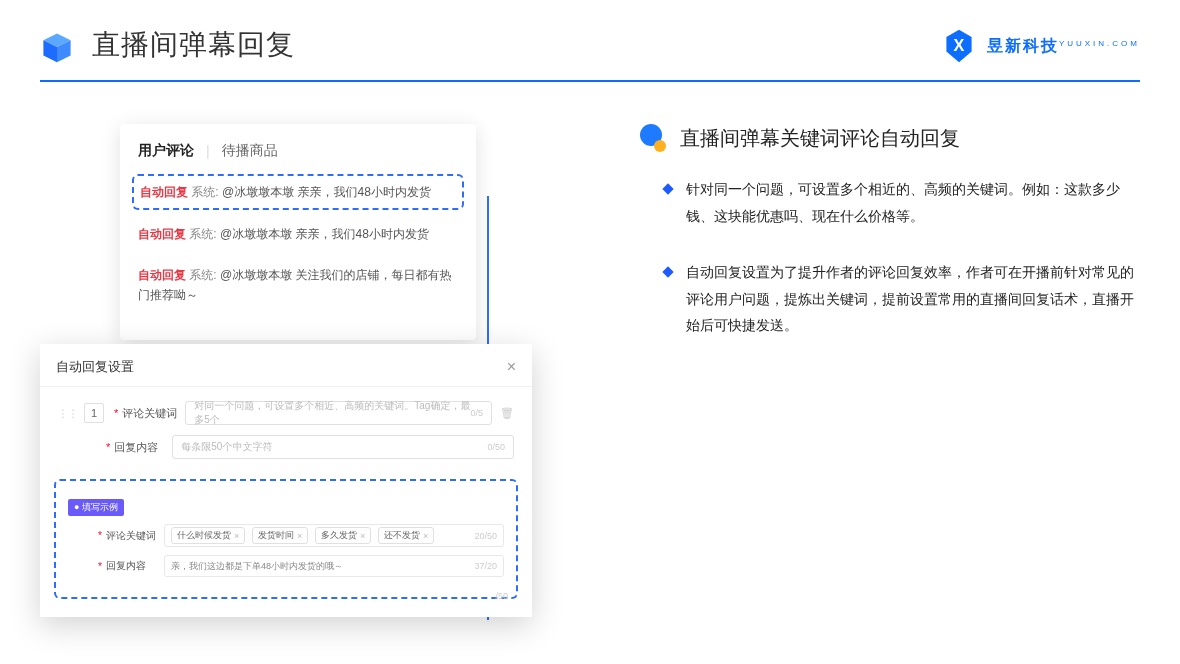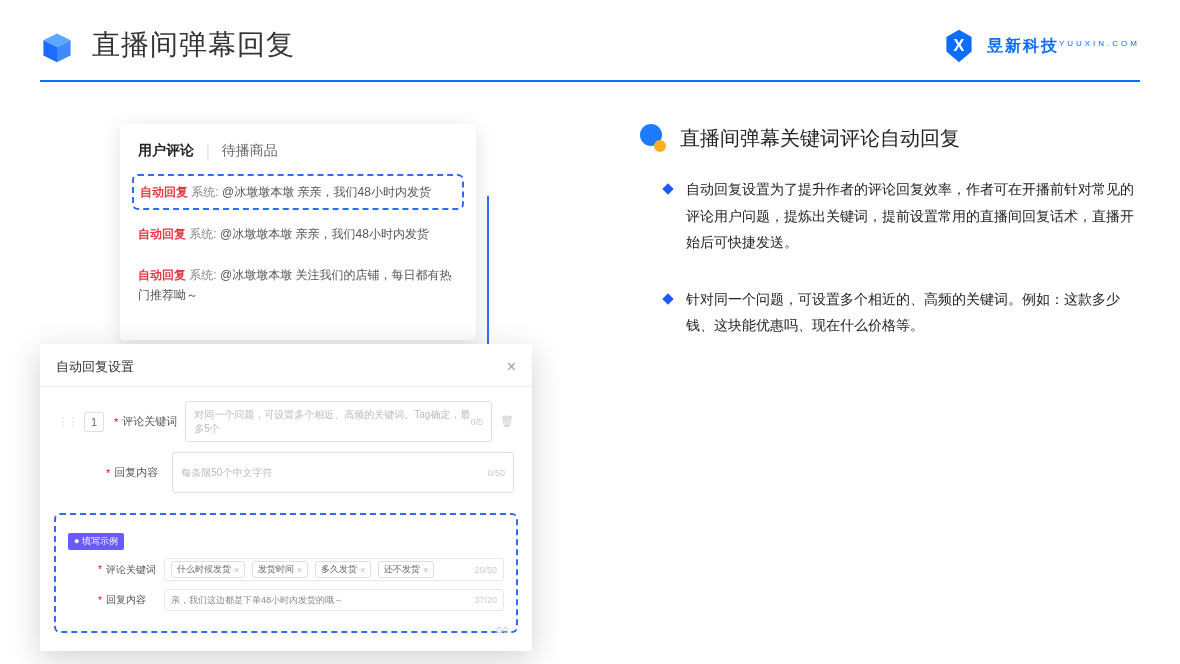--- a/index.html
+++ b/index.html
@@ -35,21 +35,21 @@
 
 .settings-card { width:492px; background:#fff; border-radius:0; box-shadow:0 8px 30px rgba(0,0,0,0.18); position:absolute; top:220px; left:0; padding:14px 0 18px 0; }
 .modal-head { display:flex; align-items:center; justify-content:space-between; font-size:13px; color:#333; font-weight:500; padding:0 16px 10px 16px; border-bottom:1px solid #f0f0f0; }
 .close-x { color:#999; font-size:16px; cursor:pointer; }
 .form-block { padding:14px 18px 4px 18px; position:relative; }
 .form-row { display:flex; align-items:center; margin-bottom:10px; font-size:11px; }
 .drag-handle { color:#ccc; margin-right:6px; font-size:10px; }
 .index-box { width:20px; height:20px; border:1px solid #e0e0e0; border-radius:2px; display:flex; align-items:center; justify-content:center; font-size:11px; color:#666; margin-right:10px; }
 .req-star { color:#f03; margin-right:4px; }
 .f-label { color:#555; margin-right:8px; min-width:50px; }
-.f-input { flex:1; border:1px solid #e0e0e0; border-radius:3px; height:41px; padding:0 8px; font-size:10px; color:#bbb; display:flex; align-items:center; justify-content:space-between; }
+.f-input { flex:1; border:1px solid #e0e0e0; border-radius:3px; height:24px; padding:0 8px; font-size:10px; color:#bbb; display:flex; align-items:center; justify-content:space-between; }
 .f-input .counter { color:#ccc; font-size:9px; }
 .trash { color:#ccc; margin-left:8px; font-size:11px; }
 
 .example-box { margin:6px 14px 0 14px; border:2px dashed #2d6cff; border-radius:6px; padding:10px 12px 12px 12px; position:relative; }
 .add-link { color:#5a5aff; font-size:10px; }
 .add-hint { color:#bbb; font-size:9px; margin-left:6px; }
 .example-badge { display:inline-block; background:#6a5af9; color:#fff; font-size:9px; padding:2px 6px; border-radius:2px; margin:8px 0; }
 .tag-chip { display:inline-flex; align-items:center; border:1px solid #e0e0e0; border-radius:3px; padding:1px 5px; font-size:9px; color:#666; margin-right:4px; }
 .tag-chip .x { color:#bbb; margin-left:3px; }
 .ex-row { display:flex; align-items:center; font-size:10px; margin-bottom:8px; }
@@ -204,21 +204,21 @@
     <div class="section-head">
       <div class="bubble-icon">
         <div class="bubble-blue"></div>
           <div class="bubble-orange"></div>
       </div>
       <div class="section-title">直播间弹幕关键词评论自动回复</div>
     </div>
     <div class="bullet-list">
       <div class="bullet-item">
         <div class="diamond"></div>
-        <div>自动回复设置为了提升作者的评论回复效率，作者可在开播前针对常见的评论用户问题，提炼出关键词，提前设置常用的直播间回复话术，直播开始后可快捷发送。</div>
+        <div>针对同一个问题，可设置多个相近的、高频的关键词。例如：这款多少钱、这块能优惠吗、现在什么价格等。</div>
       </div>
       <div class="bullet-item">
         <div class="diamond"></div>
-        <div>针对同一个问题，可设置多个相近的、高频的关键词。例如：这款多少钱、这块能优惠吗、现在什么价格等。</div>
+        <div>自动回复设置为了提升作者的评论回复效率，作者可在开播前针对常见的评论用户问题，提炼出关键词，提前设置常用的直播间回复话术，直播开始后可快捷发送。</div>
       </div>
     </div>
   </div>
 </div>
 
 </body></html>

